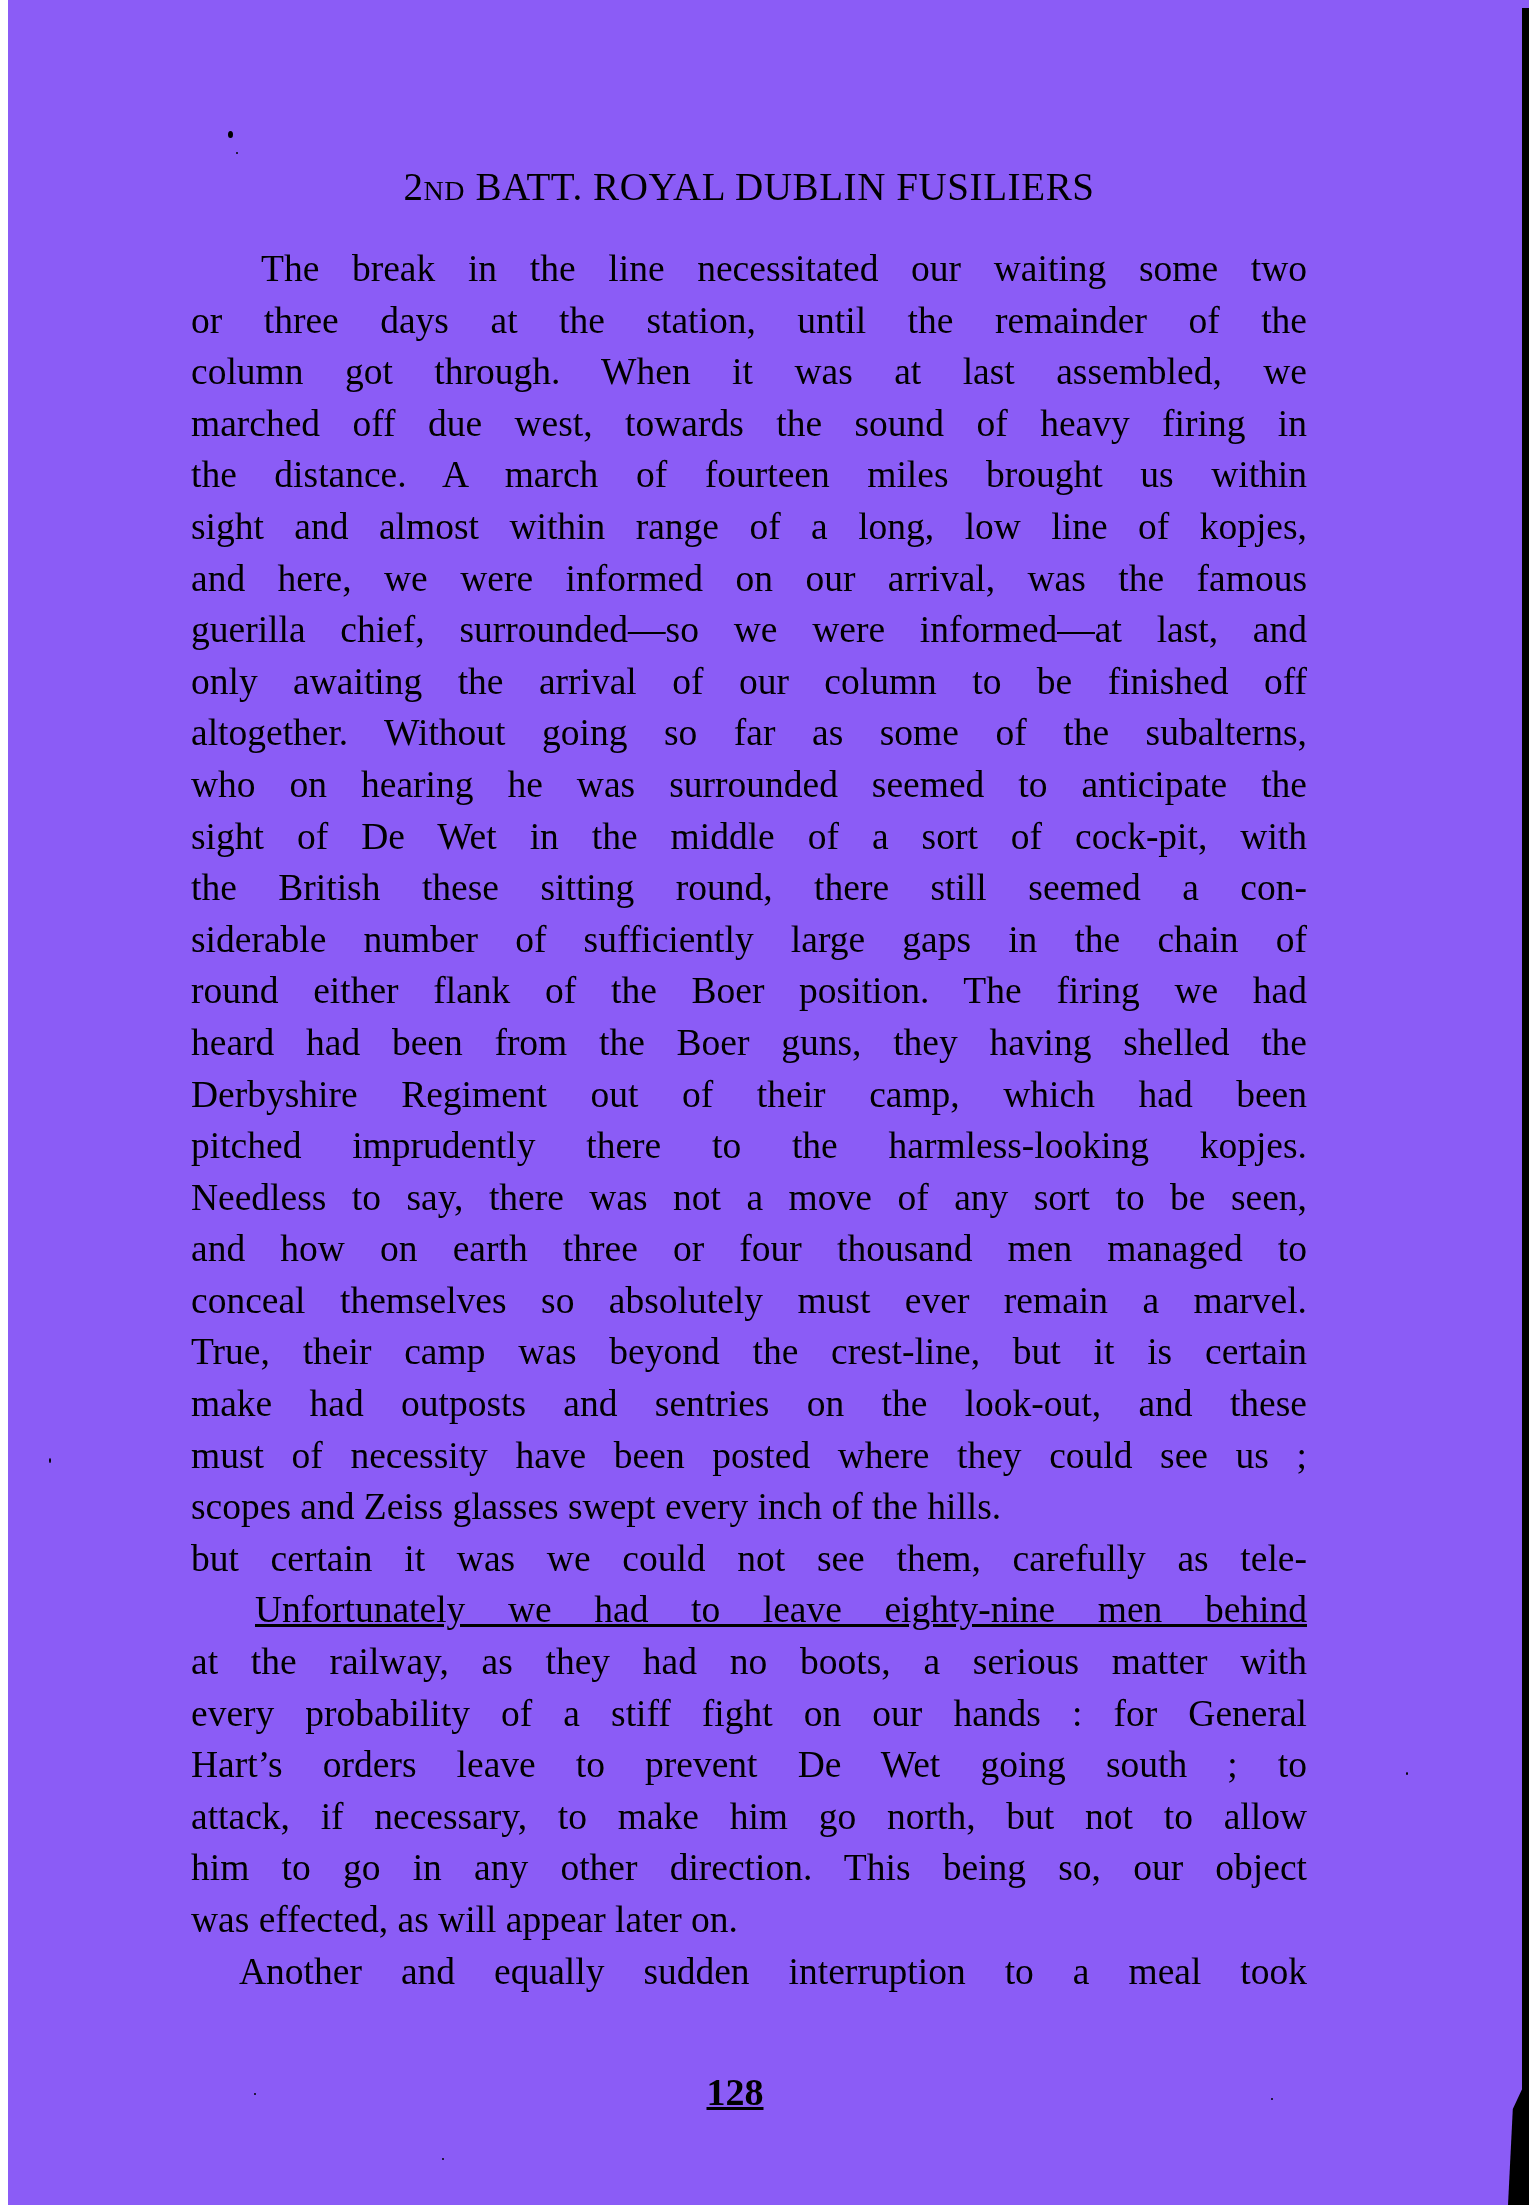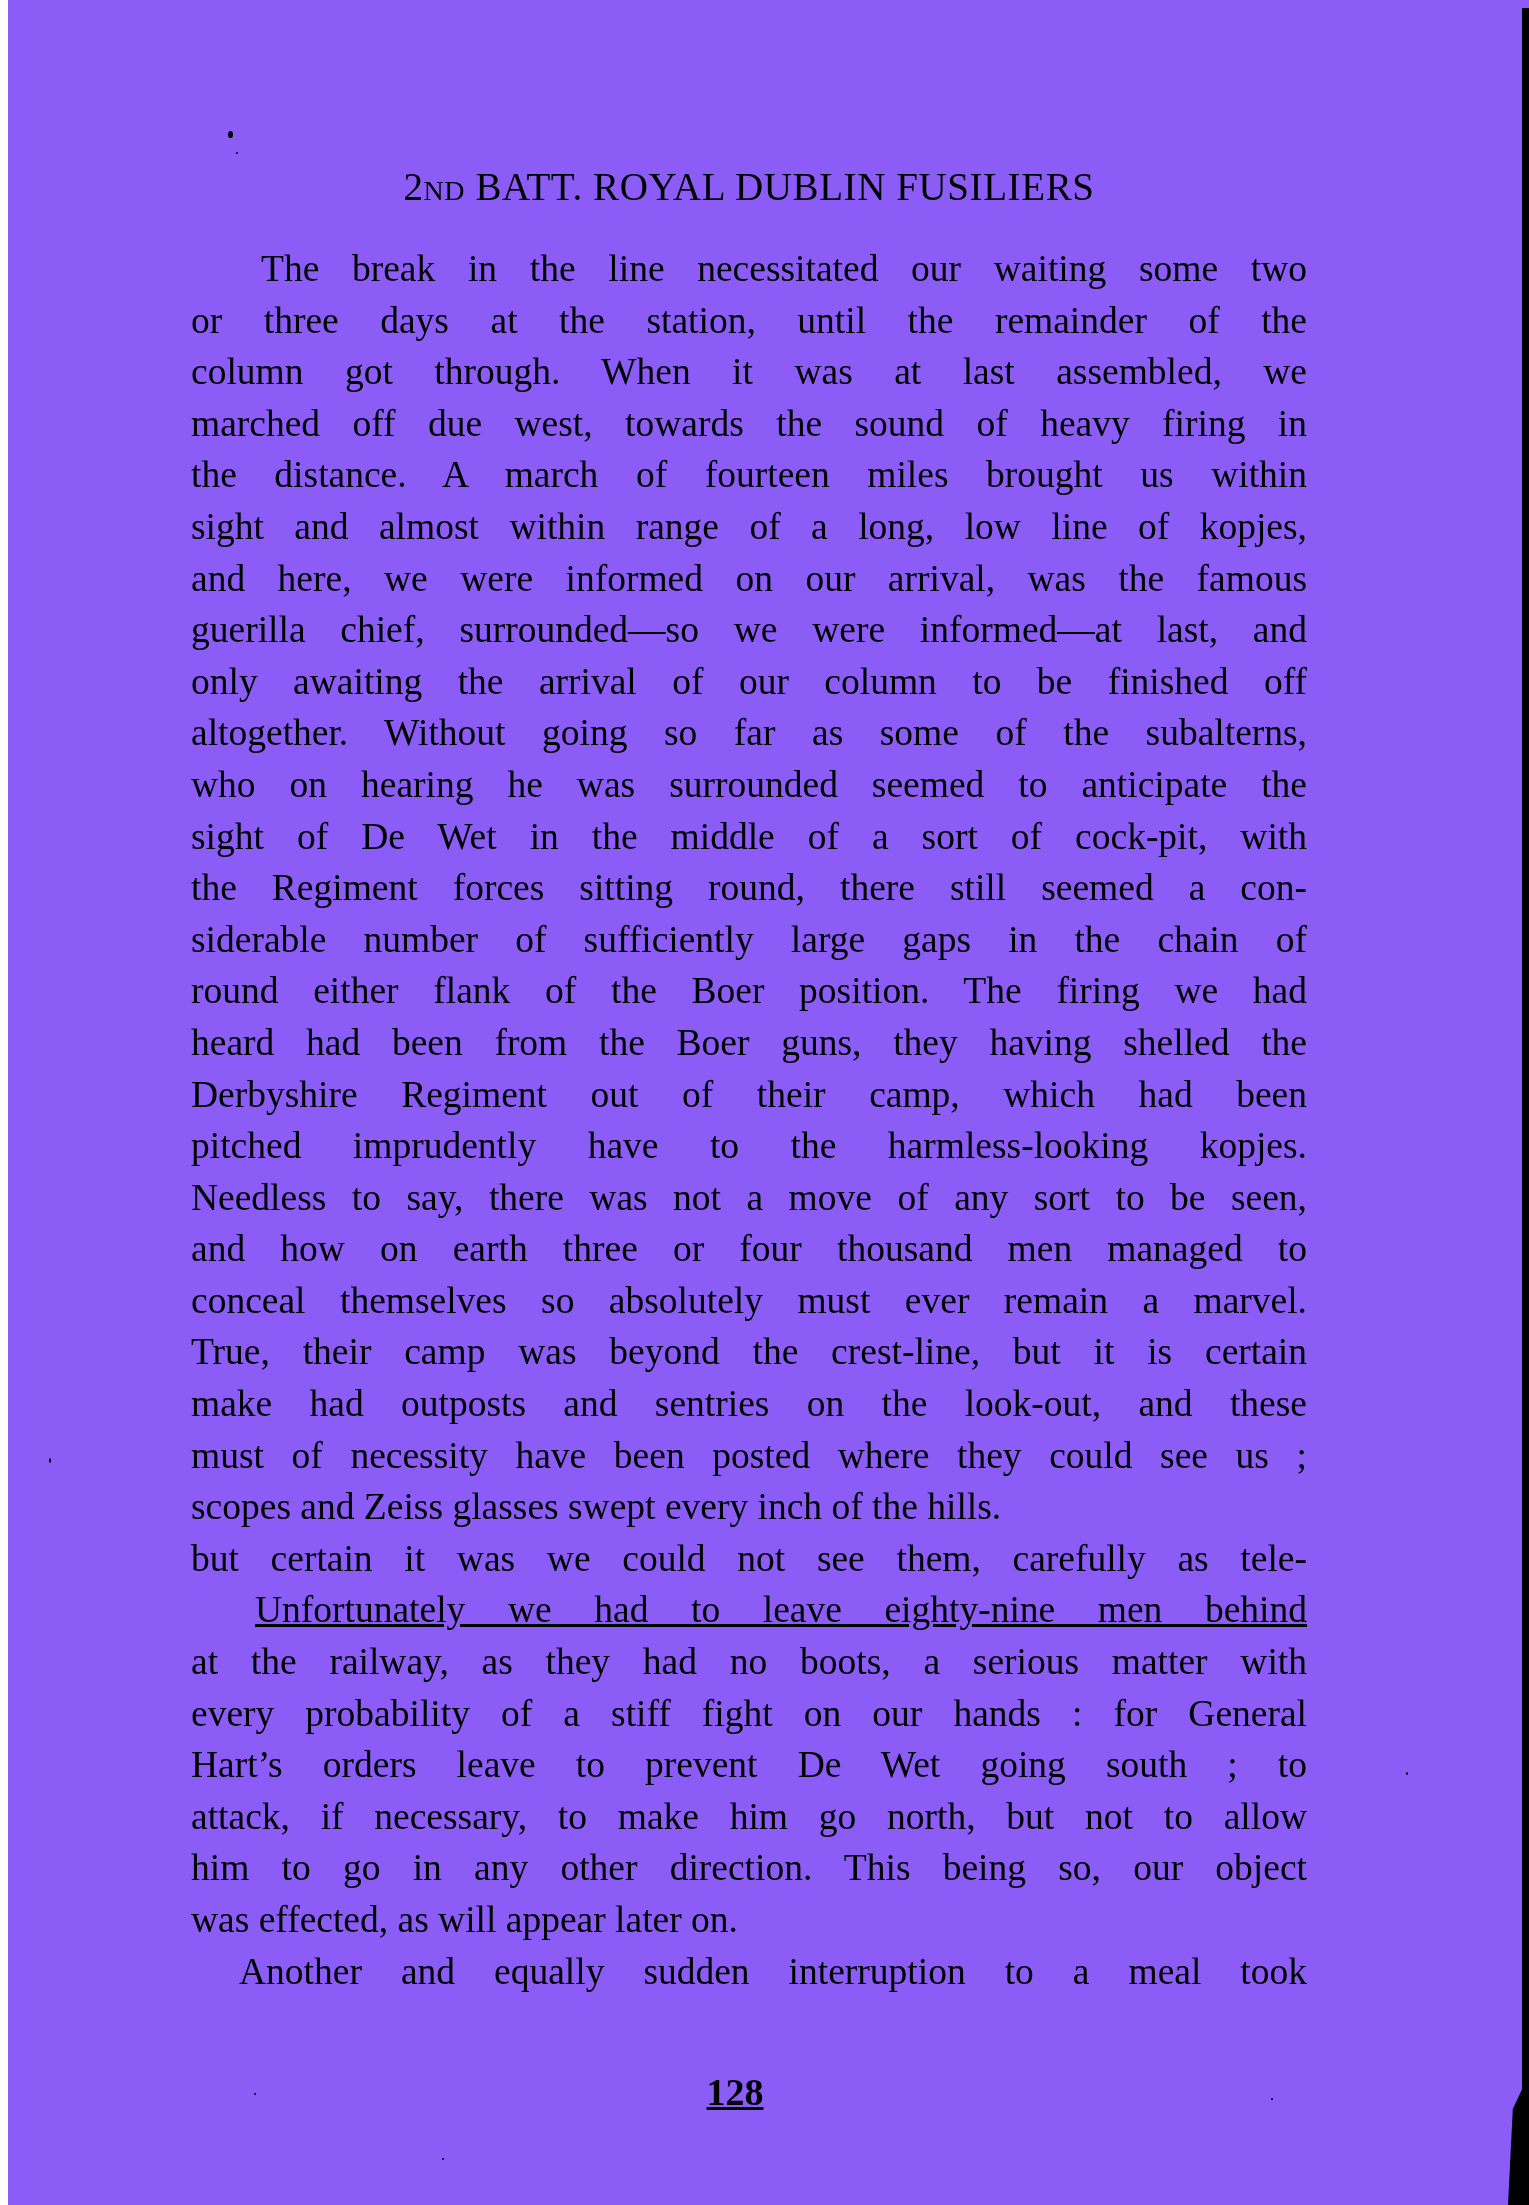--- a/index.html
+++ b/index.html
@@ -117,26 +117,26 @@
         <span class="line">column got through.  When it was at last assembled, we</span>
         <span class="line">marched off due west, towards the sound of heavy firing in</span>
         <span class="line">the distance.  A march of fourteen miles brought us within</span>
         <span class="line">sight and almost within range of a long, low line of kopjes,</span>
         <span class="line">and here, we were informed on our arrival, was the famous</span>
         <span class="line">guerilla chief, surrounded—so we were informed—at last, and</span>
         <span class="line">only awaiting the arrival of our column to be finished off</span>
         <span class="line">altogether.  Without going so far as some of the subalterns,</span>
         <span class="line">who on hearing he was surrounded seemed to anticipate the</span>
         <span class="line">sight of De Wet in the middle of a sort of cock-pit, with</span>
-        <span class="line">the Regiment forces sitting round, there still seemed a con-</span>
+        <span class="line">the British these sitting round, there still seemed a con-</span>
         <span class="line">siderable number of sufficiently large gaps in the chain of</span>
         <span class="line">round either flank of the Boer position.  The firing we had</span>
         <span class="line">heard had been from the Boer guns, they having shelled the</span>
         <span class="line">Derbyshire Regiment out of their camp, which had been</span>
-        <span class="line">pitched imprudently have to the harmless-looking kopjes.</span>
+        <span class="line">pitched imprudently there to the harmless-looking kopjes.</span>
         <span class="line">Needless to say, there was not a move of any sort to be seen,</span>
         <span class="line">and how on earth three or four thousand men managed to</span>
         <span class="line">conceal themselves so absolutely must ever remain a marvel.</span>
         <span class="line">True, their camp was beyond the crest-line, but it is certain</span>
         <span class="line">make had outposts and sentries on the look-out, and these</span>
         <span class="line">must of necessity have been posted where they could see us ;</span>
         <span class="line last">scopes and Zeiss glasses swept every inch of the hills.</span>
         <span class="line">but certain it was we could not see them, carefully as tele-</span>
       </div>
       <div>

